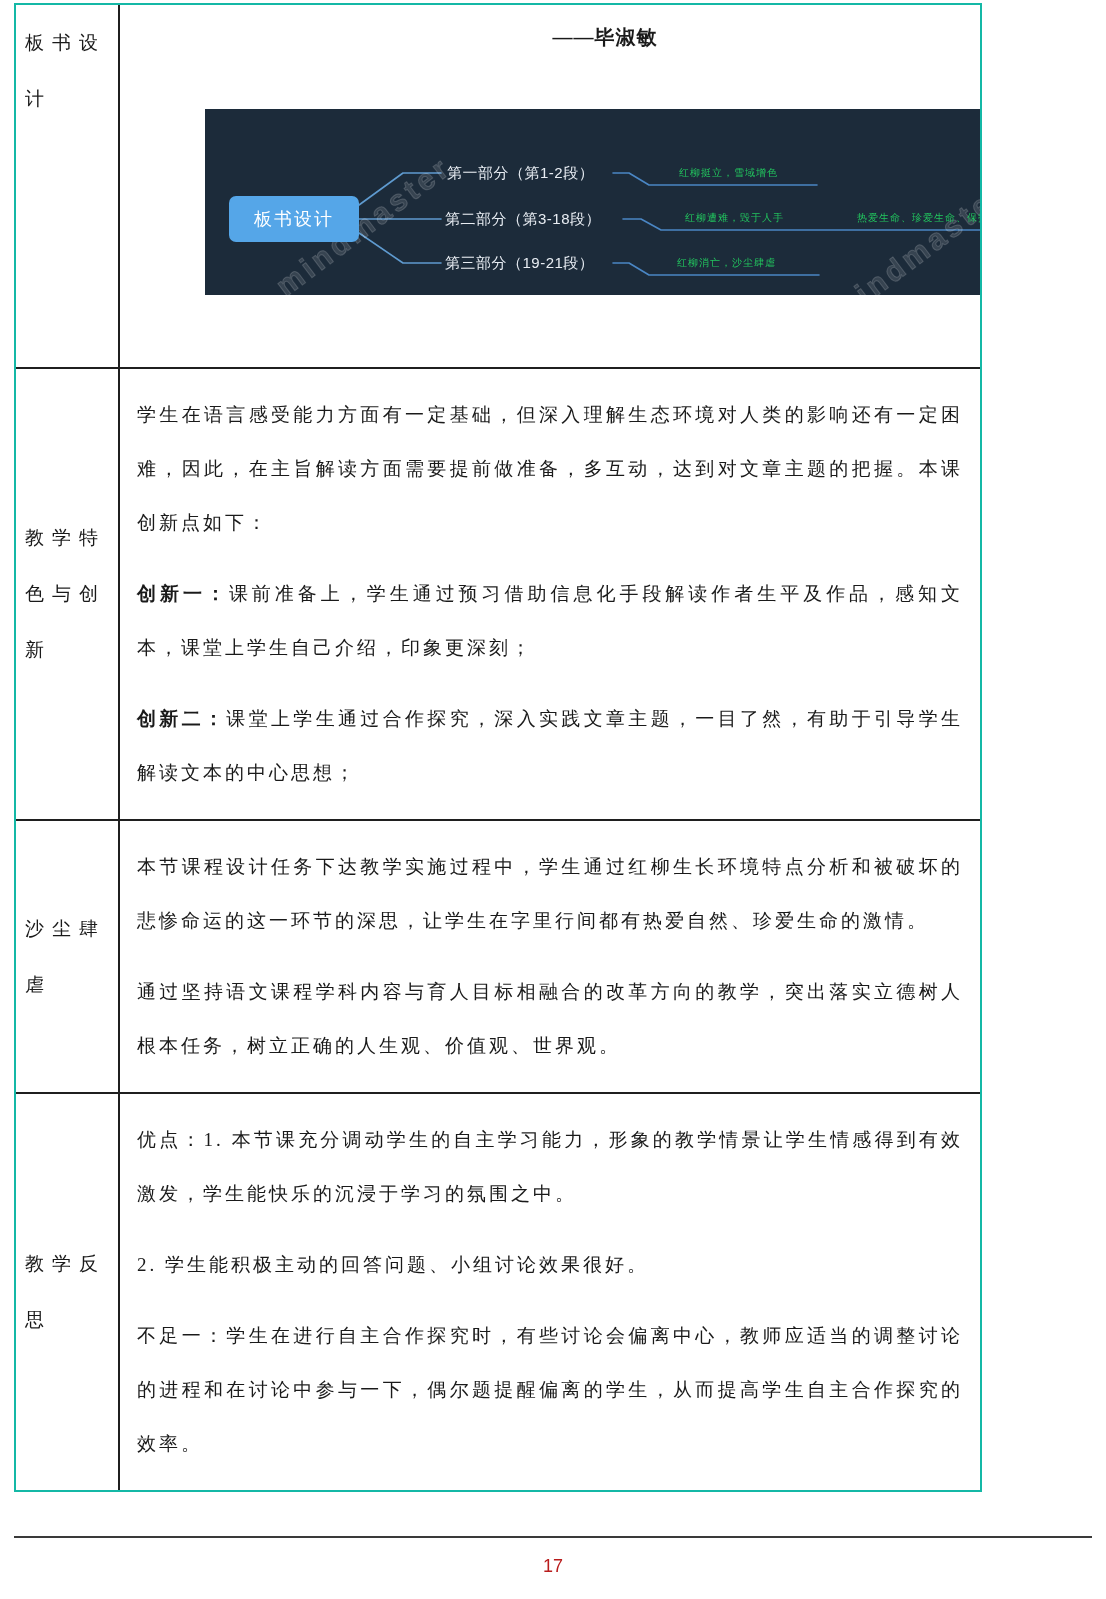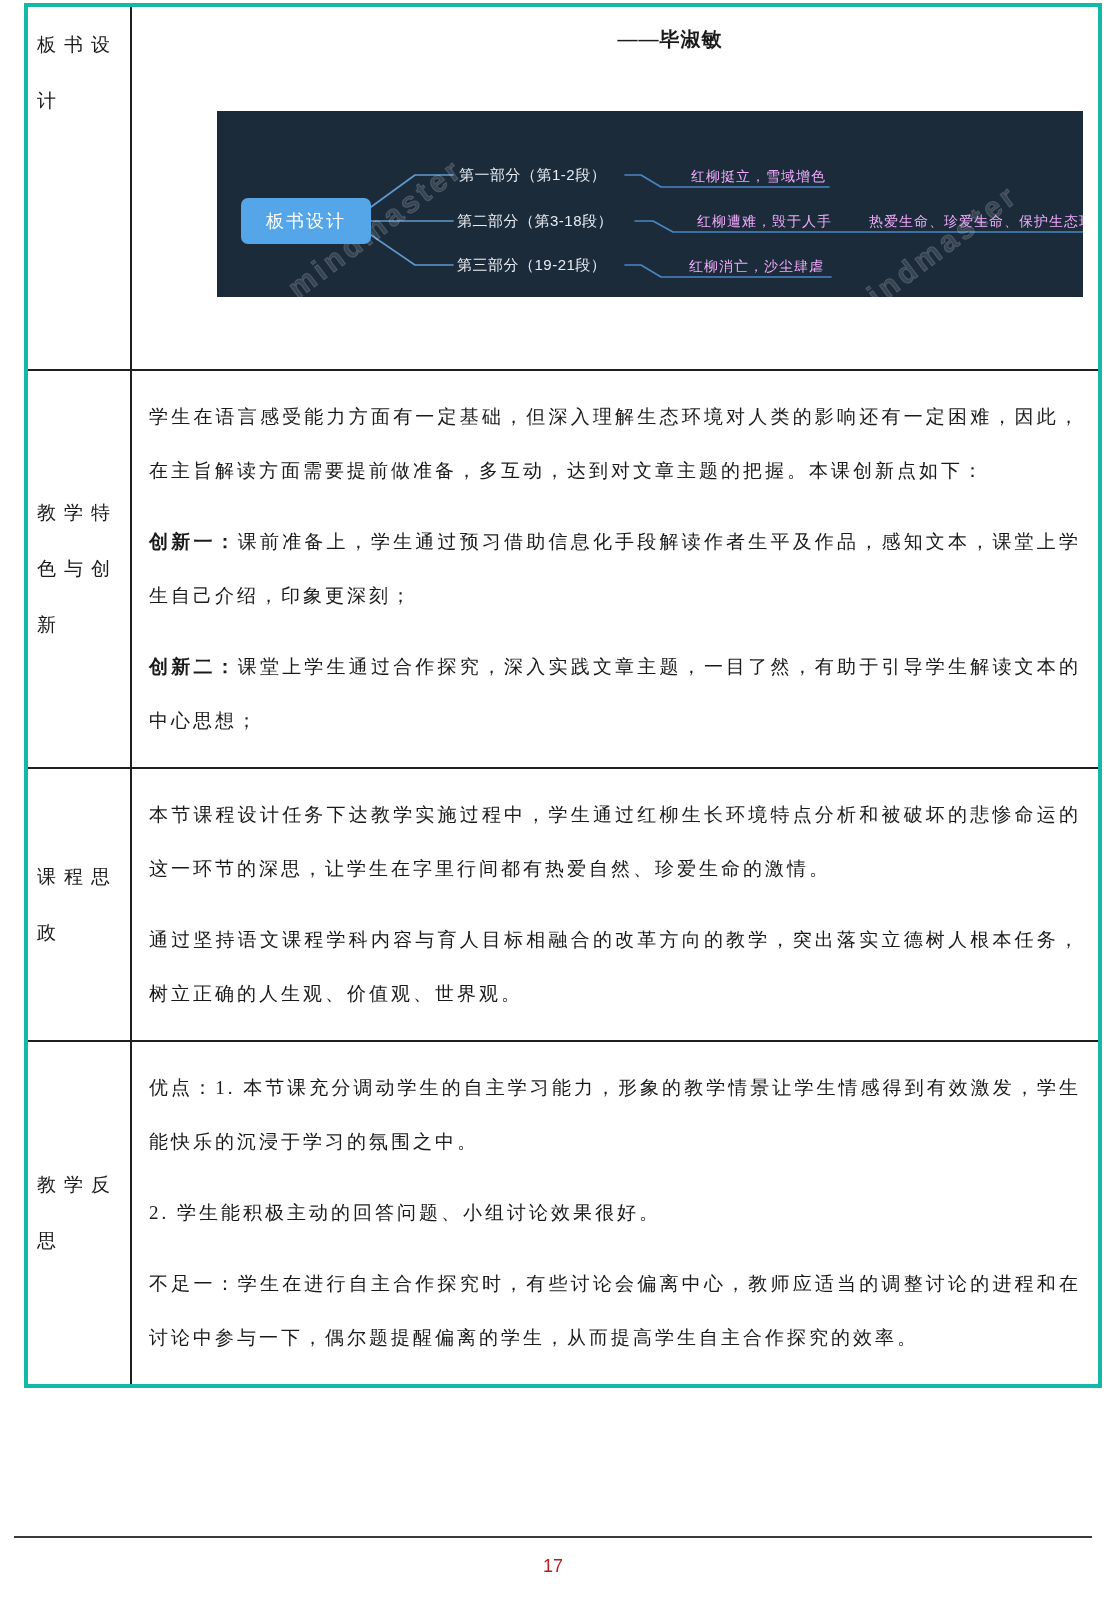--- a/index.html
+++ b/index.html
@@ -1,22 +1,22 @@
 <!DOCTYPE html>
 <html><head>
 <meta charset="utf-8">
 <style>
   html,body{margin:0;padding:0;}
   body{
     width:1106px;height:1599px;background:#ffffff;position:relative;overflow:hidden;
     font-family:"Liberation Serif","DejaVu Serif",serif;color:#1a1a1a;
   }
   .doc-table{
-    position:absolute;left:24px;top:3px;width:1078px;
-    border:4px solid #14b8a6;box-sizing:border-box;
+    position:absolute;left:14px;top:3px;width:968px;
+    border:2px solid #14b8a6;box-sizing:border-box;
   }
   .t-row{display:flex;border-bottom:2px solid #1f1f1f;box-sizing:border-box;}
   .t-row:last-child{border-bottom:none;}
   .cell-label{
     width:104px;min-width:104px;border-right:2px solid #1f1f1f;box-sizing:border-box;
     display:flex;justify-content:center;
     font-size:19px;letter-spacing:8px;line-height:56px;
   }
   .cell-label .label-text{width:84px;word-break:break-all;}
   .label-top{align-items:flex-start;padding-top:10px;}
@@ -35,21 +35,21 @@
     background:#1c2b3a;overflow:hidden;
     font-family:"Liberation Sans","DejaVu Sans",sans-serif;
   }
   .mm-svg{position:absolute;left:0;top:0;}
   .mm-root{
     position:absolute;left:24px;top:87px;width:130px;height:46px;
     background:#55a6e8;border-radius:7px;color:#ffffff;font-size:18px;letter-spacing:2px;
     display:flex;align-items:center;justify-content:center;
   }
   .mm-part{position:absolute;color:#e8edf3;font-size:15px;letter-spacing:0.5px;white-space:nowrap;}
-  .mm-detail{position:absolute;color:#f0abfc;font-size:14px;letter-spacing:1px;white-space:nowrap;}
+  .mm-detail{position:absolute;color:#22c55e;font-size:10px;letter-spacing:1px;white-space:nowrap;}
   .mm-watermark{
     position:absolute;color:rgba(255,255,255,0.12);
     -webkit-text-stroke:1px rgba(255,255,255,0.16);
     font-size:30px;font-weight:700;letter-spacing:4px;white-space:nowrap;
     transform-origin:left bottom;pointer-events:none;
   }
   
   .footer-line{position:absolute;left:14px;right:14px;top:1536px;border-top:2px solid #3a3a3a;}
   .page-num{
     position:absolute;top:1556px;left:0;width:100%;text-align:center;
@@ -103,21 +103,21 @@
     </div>
     <div class="cell-content">
       <p class="para"><span>学生在语言感受能力方面有一定基础，但深入理解生态环境对人类的影响还有一定困难，因此，在主旨解读方面需要提前做准备，多互动，达到对文章主题的把握。本课创新点如下：</span></p>
       <p class="para"><b>创新一：</b><span>课前准备上，学生通过预习借助信息化手段解读作者生平及作品，感知文本，课堂上学生自己介绍，印象更深刻；</span></p>
       <p class="para"><b>创新二：</b><span>课堂上学生通过合作探究，深入实践文章主题，一目了然，有助于引导学生解读文本的中心思想；</span></p>
     </div>
   </div>
 
   <div class="t-row" style="min-height:248px;">
     <div class="cell-label label-mid">
-      <div class="label-text">课程思政</div>
+      <div class="label-text">沙尘肆虐</div>
     </div>
     <div class="cell-content">
       <p class="para"><span>本节课程设计任务下达教学实施过程中，学生通过红柳生长环境特点分析和被破坏的悲惨命运的这一环节的深思，让学生在字里行间都有热爱自然、珍爱生命的激情。</span></p>
       <p class="para"><span>通过坚持语文课程学科内容与育人目标相融合的改革方向的教学，突出落实立德树人根本任务，树立正确的人生观、价值观、世界观。</span></p>
     </div>
   </div>
 
   <div class="t-row" style="min-height:296px;">
     <div class="cell-label label-mid">
       <div class="label-text">教学反思</div>

